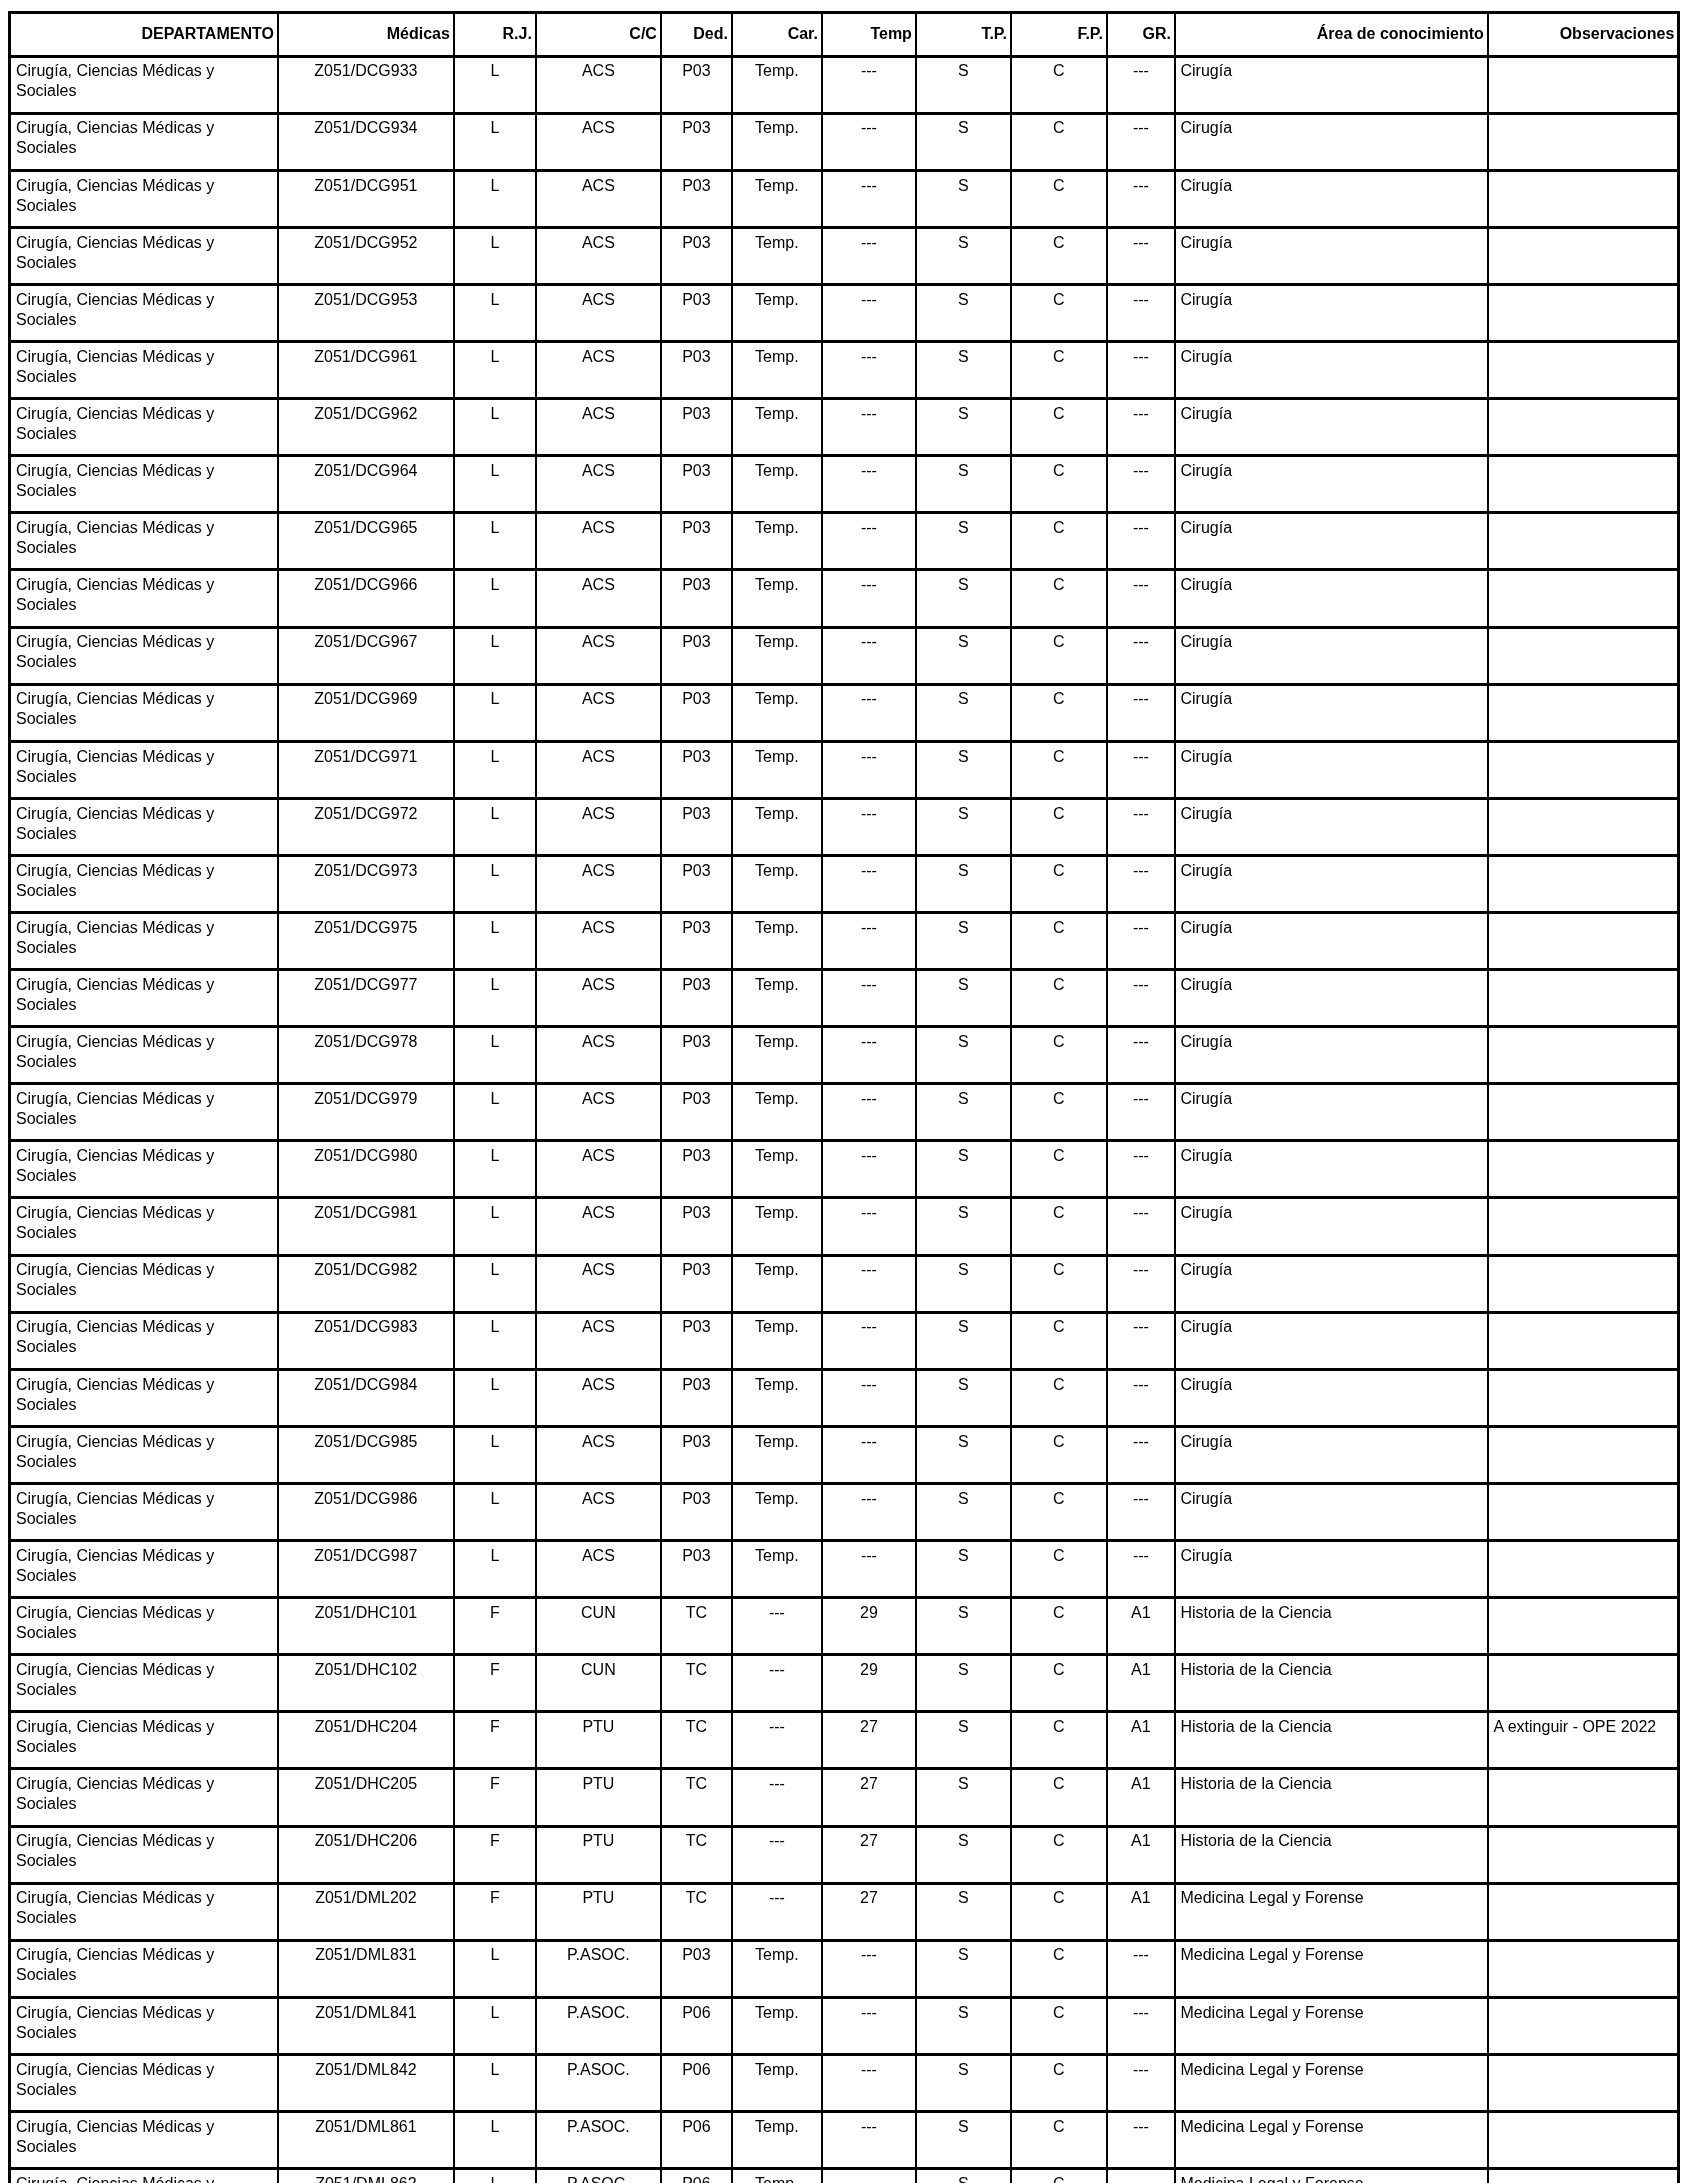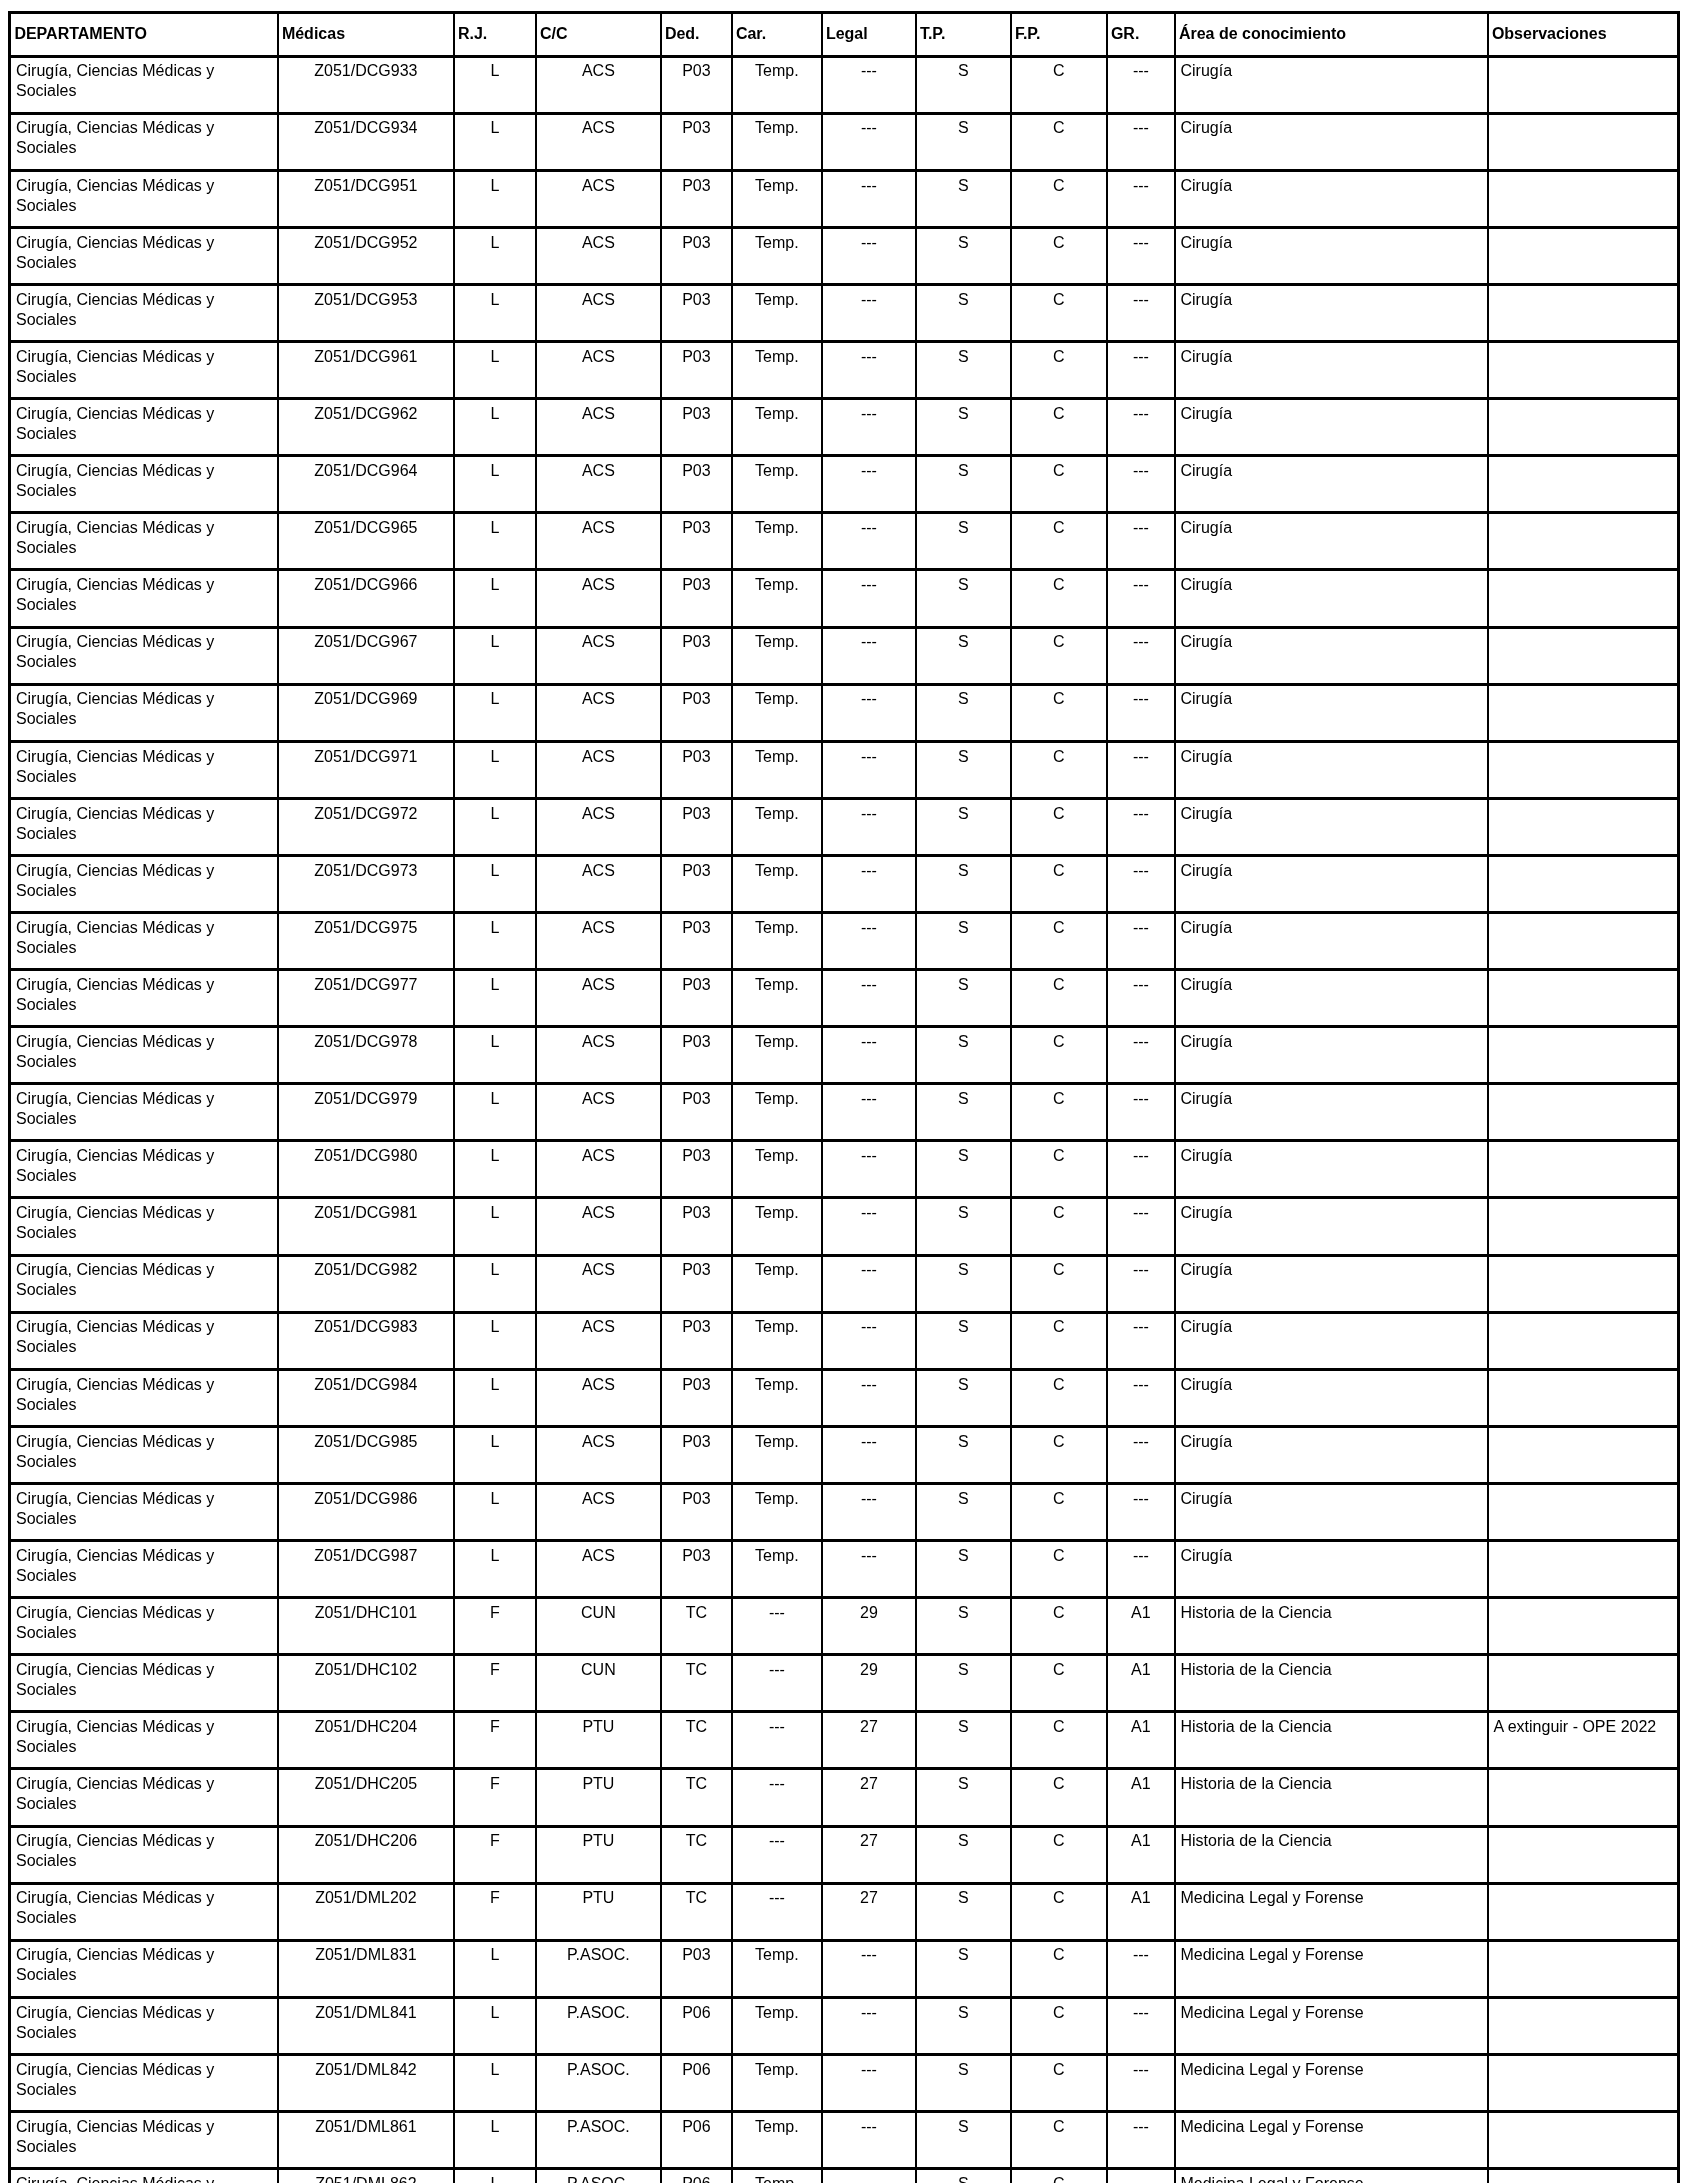--- a/index.html
+++ b/index.html
@@ -20,21 +20,21 @@
     border-collapse: collapse;
     table-layout: fixed;
     width: 1668px;
     border: 3.8px solid #000000;
   }
   table.rpt th {
     border: 2.3px solid #000000;
     border-bottom-width: 3.8px;
     font-size: 16px;
     font-weight: bold;
-    text-align: left;
+    text-align: right;
     vertical-align: middle;
     height: 38px;
     padding: 1.5px 3px;
     overflow: hidden;
   }
   table.rpt td {
     border: 2.3px solid #000000;
     border-top-width: 3px;
     border-bottom-width: 3px;
     font-size: 16px;
@@ -71,21 +71,21 @@
       <col style="width:191px">
     </colgroup>
     <thead>
       <tr>
         <th>DEPARTAMENTO</th>
         <th>Médicas</th>
         <th>R.J.</th>
         <th>C/C</th>
         <th>Ded.</th>
         <th>Car.</th>
-        <th>Legal</th>
+        <th>Temp</th>
         <th>T.P.</th>
         <th>F.P.</th>
         <th>GR.</th>
         <th>Área de conocimiento</th>
         <th>Observaciones</th>
       </tr>
     </thead>
     <tbody>
         <tr>
     <td>Cirugía, Ciencias Médicas y Sociales</td>

